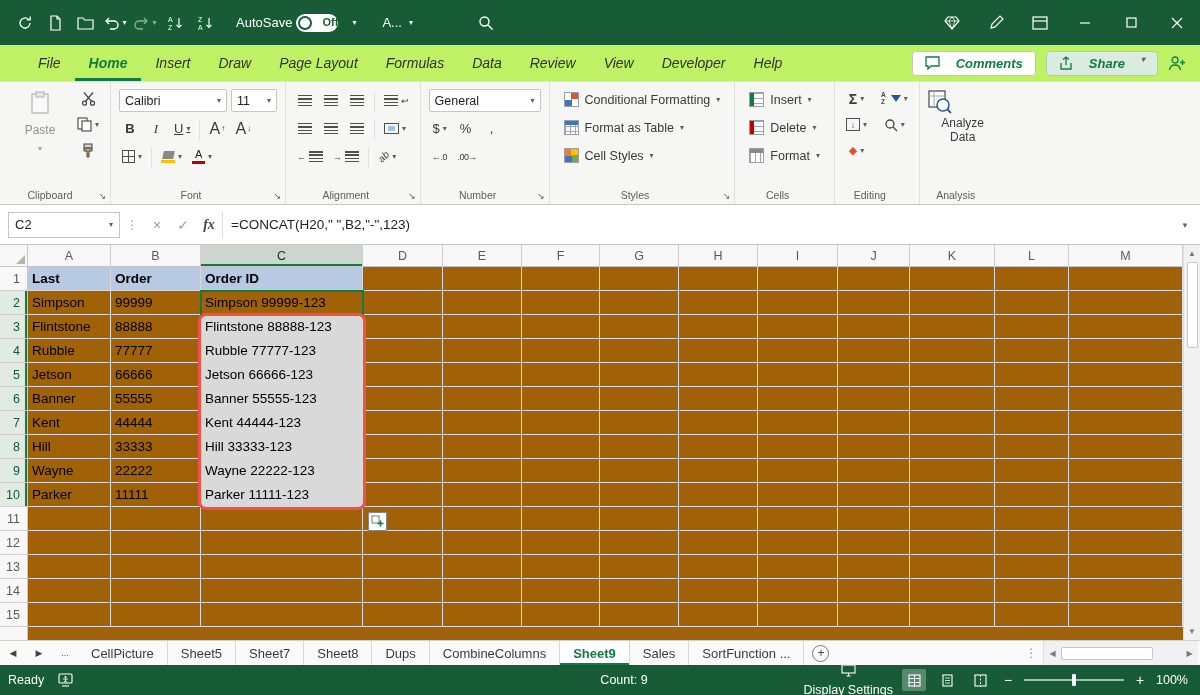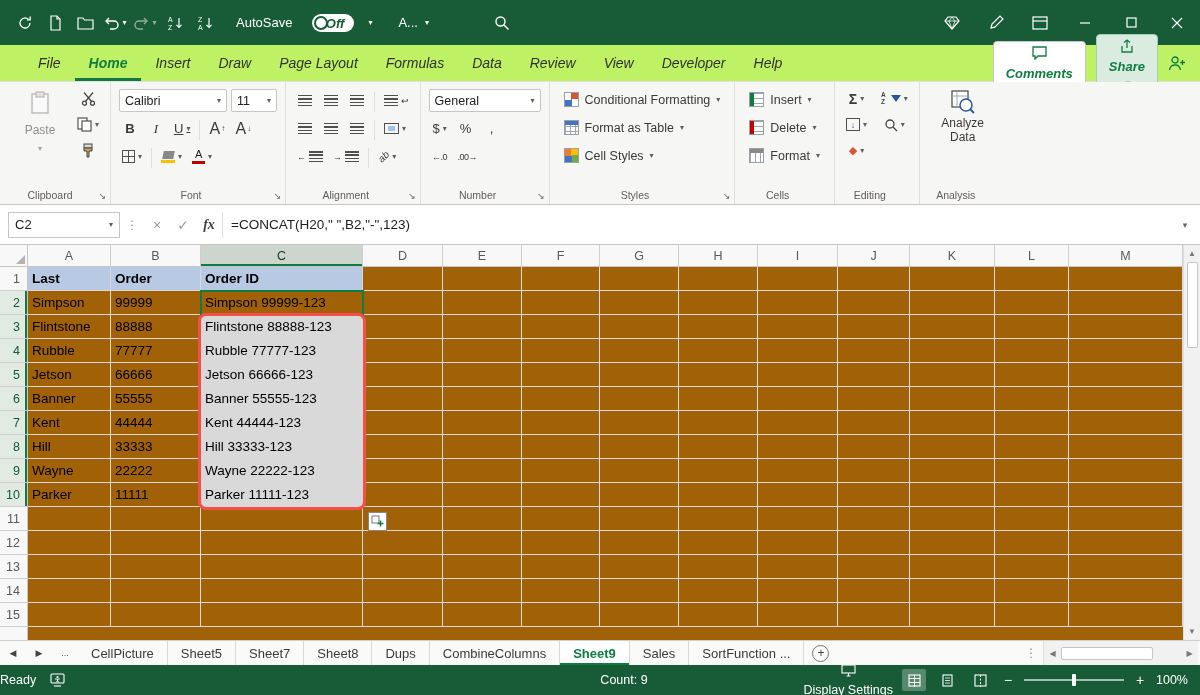--- a/index.html
+++ b/index.html
@@ -10,37 +10,37 @@
   body{width:1200px;height:695px;overflow:hidden;font-family:"Liberation Sans",sans-serif;background:#fff;color:#222;}
   .app{width:1200px;height:695px;display:flex;flex-direction:column;}
   .chev{font-size:8px;line-height:1;color:#605e5c;}
   .chev.w{color:#fff;}
   svg{display:block;}
 
   
   .titlebar{height:45px;background:var(--green-dark);display:flex;align-items:center;color:#fff;flex:none;padding-left:10px;font-size:13px;}
   .tbtn{height:32px;min-width:30px;display:flex;align-items:center;justify-content:center;gap:2px;cursor:pointer;}
   .dimmed{opacity:.5;}
-  .autosave{display:flex;align-items:center;gap:20px;margin:0 14px 0 16px;}
+  .autosave{display:flex;align-items:center;gap:4px;margin:0 14px 0 16px;}
   .toggle{width:42px;height:18px;border-radius:9px;background:#fff;position:relative;cursor:pointer;}
   .toggle .knob{position:absolute;left:2px;top:2px;width:14px;height:14px;border-radius:50%;border:2px solid var(--green-dark);background:#fff;}
-  .toggle .state{position:absolute;right:10px;top:2px;color:var(--green-dark);font-size:13px;font-weight:700;font-style:italic;}
+  .toggle .state{position:absolute;right:0;top:2px;color:var(--green-dark);font-size:11px;font-weight:700;}
   .docname{display:flex;align-items:center;gap:7px;margin:0 0 0 26px;cursor:pointer;}
   .searchbtn{margin-left:58px;}
   .tb-right{margin-left:auto;display:flex;align-items:center;}
   .tb-right .tbtn{min-width:44px;}
   .winbtn{width:46px;height:45px;display:flex;align-items:center;justify-content:center;cursor:pointer;}
 
   
   .tabrow{height:37px;background:#bef264;display:flex;align-items:stretch;border-bottom:1px solid var(--line);flex:none;padding-left:24px;font-style:italic;}
   .rtabs{display:flex;align-items:stretch;}
   .rtab{padding:0 14px;display:flex;align-items:center;font-size:14px;color:#323130;cursor:pointer;}
   .rtab.active{color:var(--green);font-weight:700;box-shadow:inset 0 -3px 0 var(--green);}
   .tabrow-right{margin-left:auto;display:flex;align-items:center;gap:10px;padding-right:14px;}
-  .pillbtn{display:flex;align-items:center;gap:6px;border:1px solid #c8c6c4;border-radius:4px;padding:4px 12px;font-size:13px;color:var(--green);font-weight:600;cursor:pointer;background:#fff;flex-direction:column;}
+  .pillbtn{display:flex;align-items:flex-start;gap:16px;border:1px solid #c8c6c4;border-radius:4px;padding:4px 12px;font-size:13px;color:var(--green);font-weight:600;cursor:pointer;background:#fff;}
   .pillbtn.share{background:#d9ecdf;border-color:#9fd1b3;}
 
   
   .ribbon{height:123px;background:var(--ribbon-bg);display:flex;flex:none;border-bottom:1px solid #c8c6c4;padding-left:4px;}
   .group{position:relative;padding:5px 8px 18px;border-right:1px solid var(--line);display:flex;gap:6px;}
   .group-label{position:absolute;bottom:3px;left:0;right:14px;text-align:center;font-size:10.5px;color:#605e5c;white-space:nowrap;}
   .launcher{position:absolute;right:4px;bottom:3px;font-size:9px;color:#666;cursor:pointer;}
   .gcol{display:flex;flex-direction:column;gap:3px;}
   .grow{display:flex;align-items:flex-end;gap:4px;height:25px;}
   .icon-btn{display:flex;align-items:center;justify-content:center;gap:3px;min-width:22px;height:23px;padding:0 3px;border-radius:2px;cursor:pointer;color:var(--ink);}
@@ -70,21 +70,21 @@
   .del-sq{background:linear-gradient(90deg,#c00000 0 4px,rgba(0,0,0,0) 4px),repeating-linear-gradient(to bottom,#9aa7b8 0 1px,rgba(0,0,0,0) 1px 5px),#fff;}
   .fmt-sq{background:linear-gradient(#8a8886 0 4px,rgba(0,0,0,0) 4px),repeating-linear-gradient(to right,#9aa7b8 0 1px,rgba(0,0,0,0) 1px 5px),#fff;}
   .edit-grid{display:grid;grid-template-columns:auto auto;gap:3px 8px;align-content:start;}
   .sigma{font-size:14px;font-weight:600;}
   .az{font-size:6.5px;line-height:1.05;font-style:normal;font-weight:700;color:#444;}
   .funnel{width:0;height:0;border-left:5px solid rgba(0,0,0,0);border-right:5px solid rgba(0,0,0,0);border-top:7px solid #2b579a;margin-left:2px;}
   .filldown-ic{width:14px;height:13px;border:1px solid #505050;font-size:9px;display:flex;align-items:center;justify-content:center;color:#2b579a;font-weight:700;}
   .clear-ic{color:#d65532;font-size:11px;}
   .paste-big{width:56px;display:flex;flex-direction:column;align-items:center;justify-content:flex-start;gap:8px;padding-top:4px;cursor:pointer;opacity:.55;}
   .paste-big .plabel{font-size:12px;color:var(--ink);}
-  .analyze-big{width:70px;display:flex;flex-direction:column;align-items:center;gap:3px;padding-top:3px;font-size:12px;color:var(--ink);text-align:center;cursor:pointer;line-height:1.15;}
+  .analyze-big{width:70px;display:flex;flex-direction:column;align-items:flex-start;gap:3px;padding-top:3px;font-size:12px;color:var(--ink);text-align:center;cursor:pointer;line-height:1.15;}
 
   
   .formulabar{height:40px;background:#fff;display:flex;align-items:center;flex:none;border-bottom:1px solid var(--hdr-line);padding:0 4px 0 8px;}
   .namebox{width:112px;height:26px;border:1px solid var(--hdr-line);display:flex;align-items:center;justify-content:space-between;padding:0 6px;font-size:13px;cursor:text;background:#fff;}
   .fbdots{color:#999;font-size:12px;margin:0 6px;}
   .fbbtn{width:26px;text-align:center;font-size:14px;color:#9a9a9a;cursor:pointer;}
   .fbbtn.fx{color:#444;font-style:italic;font-weight:700;font-family:"Liberation Serif",serif;}
   .fbinput{flex:1;height:26px;line-height:26px;border-left:1px solid var(--line);padding-left:8px;font-size:13.5px;white-space:nowrap;overflow:hidden;cursor:text;}
   .fbexpand{width:22px;text-align:center;color:#666;cursor:pointer;font-size:9px;}
 
@@ -120,21 +120,21 @@
   .addsheet{width:17px;height:17px;border-radius:50%;border:1px solid #767676;color:#444;display:flex;align-items:center;justify-content:center;font-size:12px;margin:auto 8px;cursor:pointer;flex:none;}
   .sheetbar-right{margin-left:auto;display:flex;align-items:center;padding-right:2px;}
   .sdots{color:#888;font-size:12px;margin:0 6px;cursor:pointer;}
   .hscroll{display:flex;align-items:center;height:100%;background:#f1f1f1;border-left:1px solid var(--line);}
   .harrow{width:17px;text-align:center;font-size:8px;color:#787878;cursor:pointer;}
   .htrack{width:120px;height:100%;display:flex;align-items:center;}
   .hthumb{width:92px;height:13px;background:#fff;border:1px solid #c8c6c4;border-radius:2px;cursor:grab;}
 
   
   .statusbar{height:30px;background:var(--green-dark);color:#fff;display:flex;align-items:center;flex:none;font-size:12.5px;position:relative;}
-  .sb-left{display:flex;align-items:center;gap:14px;padding-left:0;}
+  .sb-left{display:flex;align-items:center;gap:14px;padding-left:8px;}
   .sb-center{position:absolute;left:52%;transform:translateX(-50%);}
   .sb-right{margin-left:auto;display:flex;align-items:center;gap:9px;padding-right:12px;}
   .viewbtn{width:24px;height:22px;display:flex;align-items:center;justify-content:center;cursor:pointer;border-radius:2px;}
   .viewbtn.active{background:rgba(255,255,255,.28);}
   .zoomtrack{width:100px;height:2px;background:rgba(255,255,255,.6);position:relative;cursor:pointer;}
   .zoomthumb{position:absolute;left:48px;top:-5px;width:4px;height:12px;background:#fff;border-radius:1px;}
   .zoomsign{font-size:14px;cursor:pointer;width:14px;text-align:center;}
   .dsbtn{display:flex;align-items:center;gap:6px;cursor:pointer;flex-direction:column;}
 </style>
 </head>

